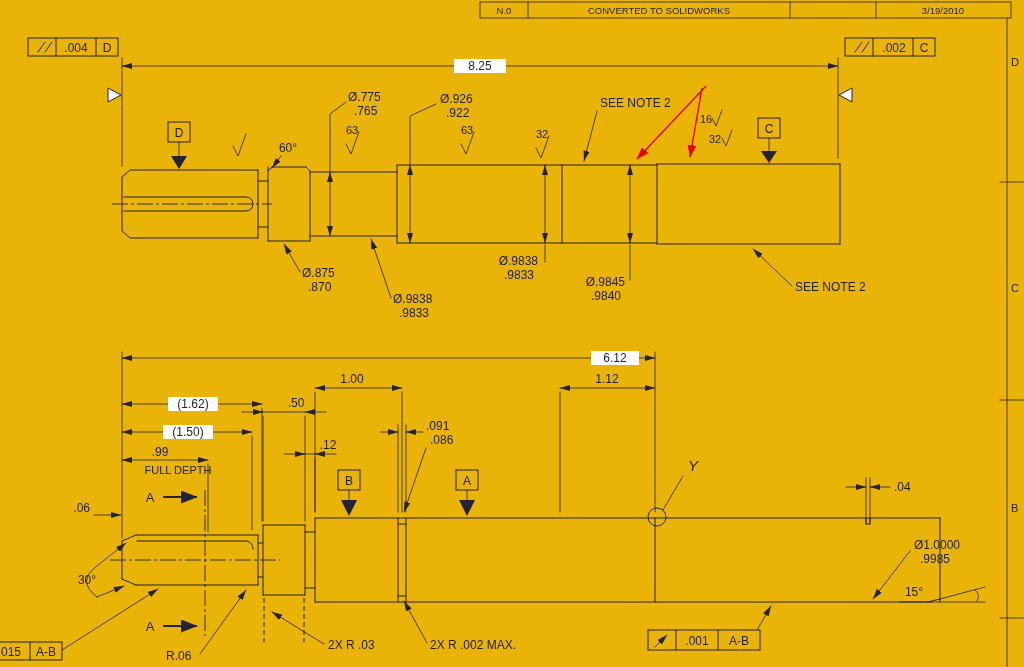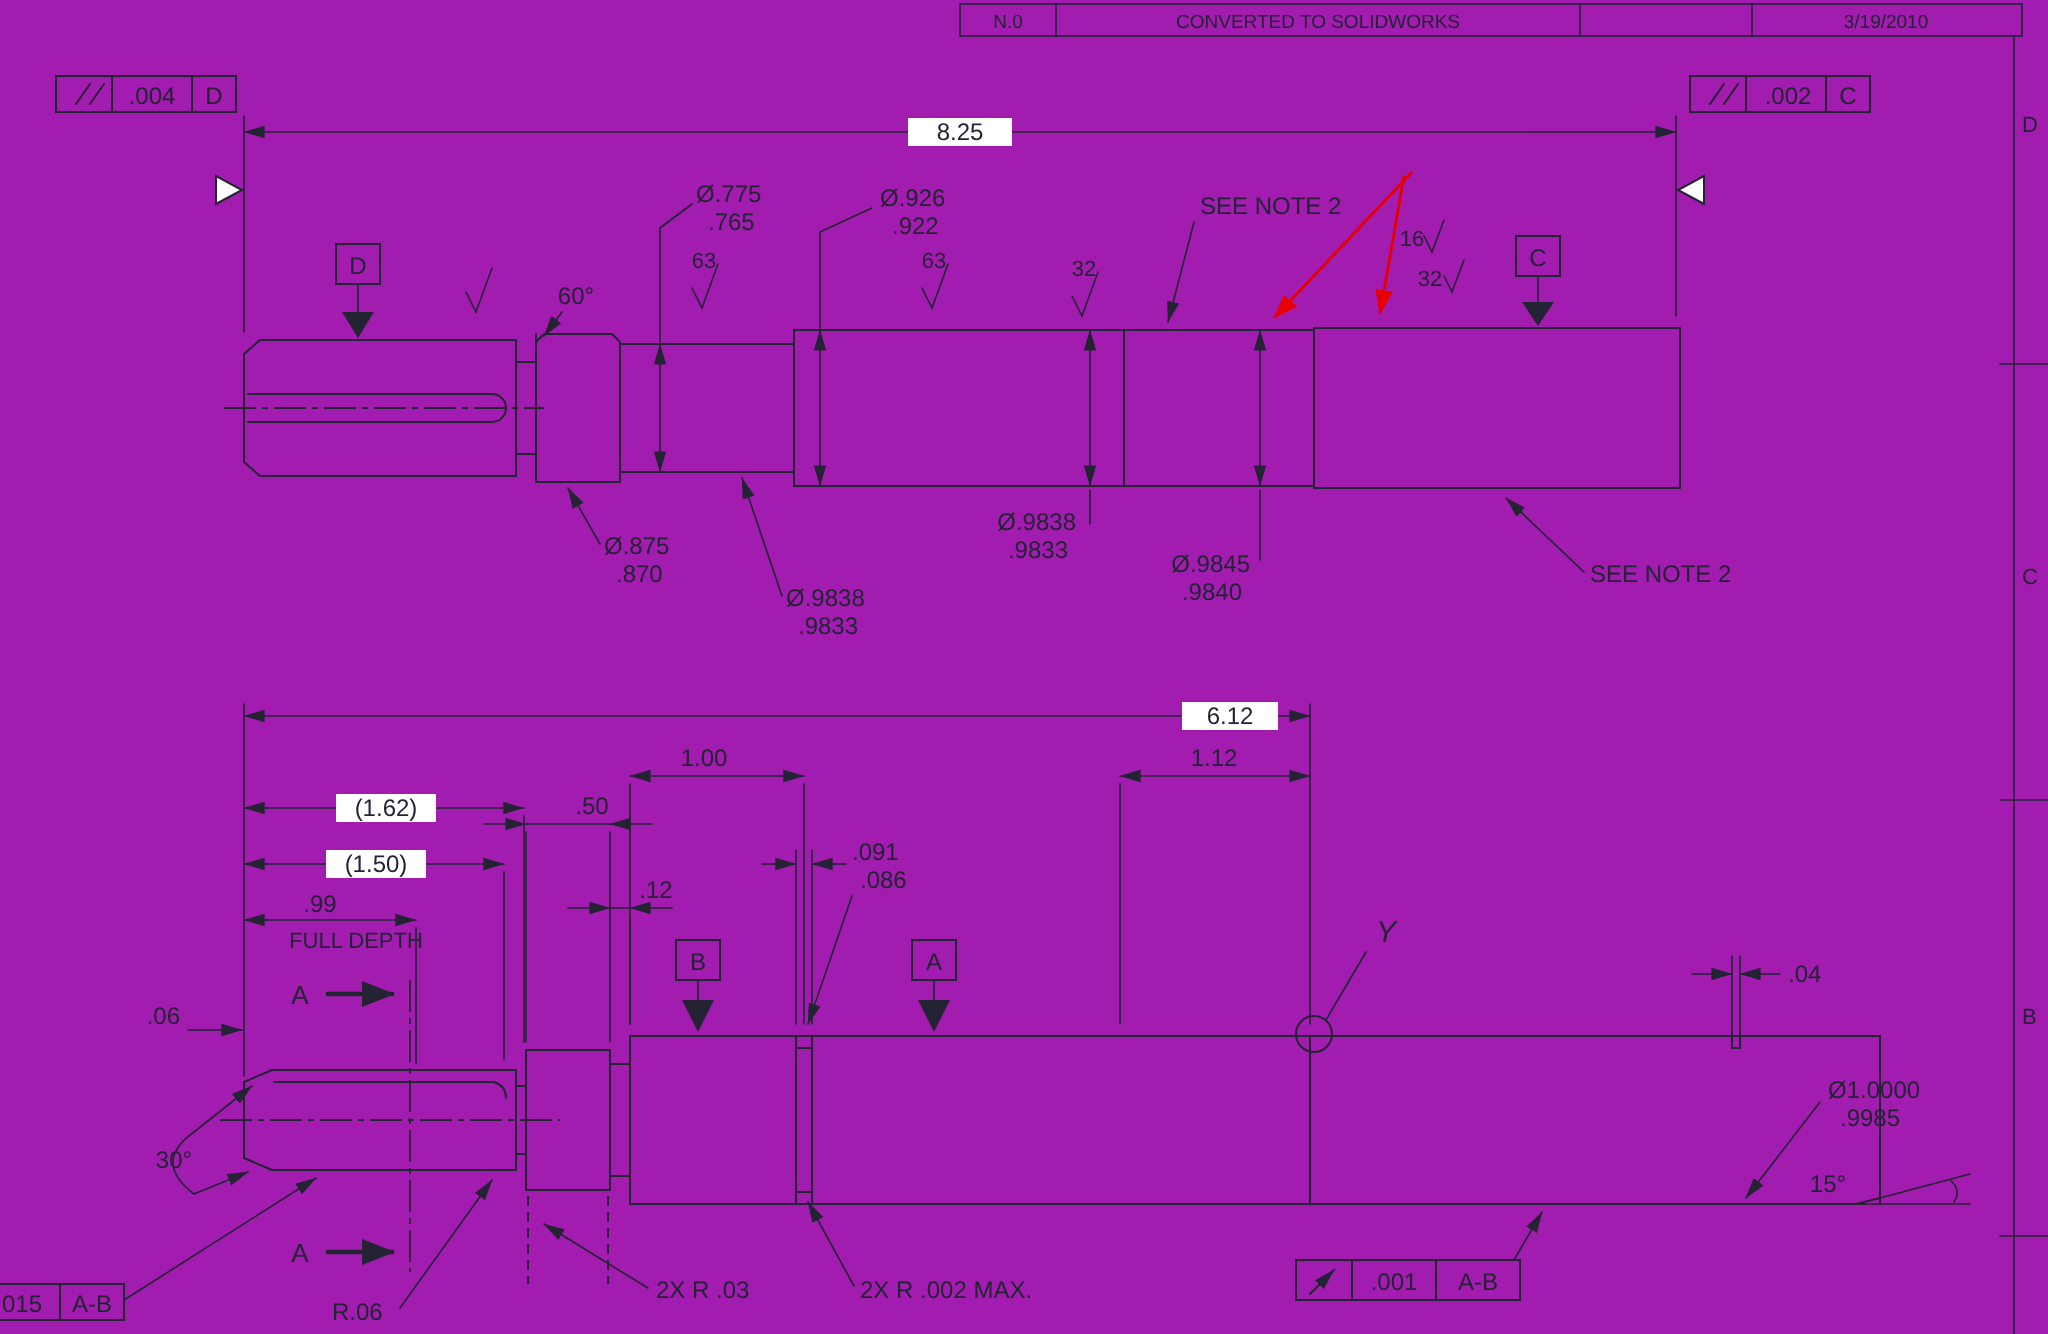--- a/index.html
+++ b/index.html
@@ -1,16 +1,16 @@
 <!DOCTYPE html>
 <html><head>
 <meta charset="utf-8">
 <style>
   html,body{margin:0;padding:0;background:#fff;}
-  #stage{position:relative;width:1024px;height:667px;background:#a21caf;overflow:hidden;}
+  #stage{position:relative;width:1024px;height:667px;background:#eab308;overflow:hidden;}
   svg{position:absolute;left:0;top:0;}
   .ln{stroke:#232334;stroke-width:1;fill:none;stroke-linecap:round;}
   .th{stroke-width:.8;}
   .cl{stroke:#232334;stroke-width:.9;fill:none;stroke-dasharray:16 3 3 3;}
   .hd{stroke:#232334;stroke-width:1;fill:none;stroke-dasharray:5 3;}
   .sec{stroke:#232334;stroke-width:2.2;fill:none;}
   .red{stroke:#e80000;stroke-width:1.4;fill:none;}
   .fil{fill:#232334;stroke:none;}
   .wb{fill:#fff;stroke:none;}
   text{font:12px "Liberation Sans", sans-serif;fill:#232334;}

